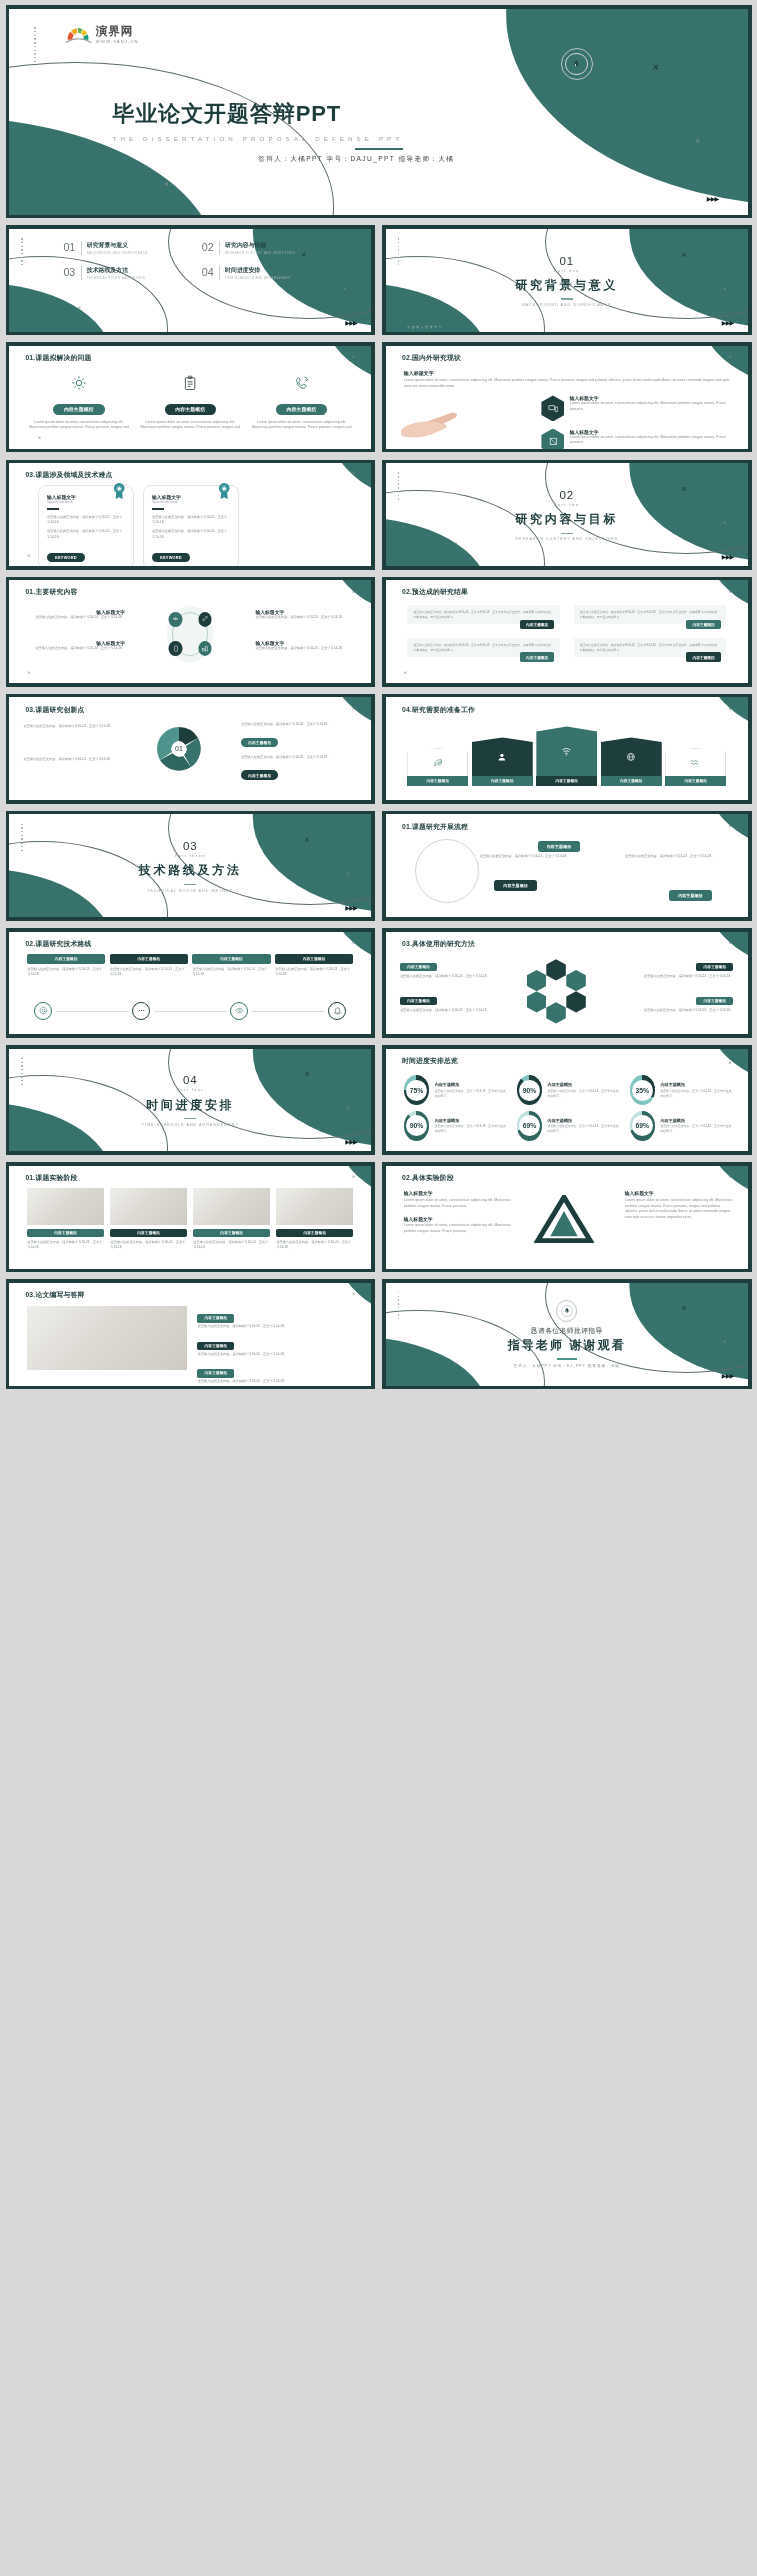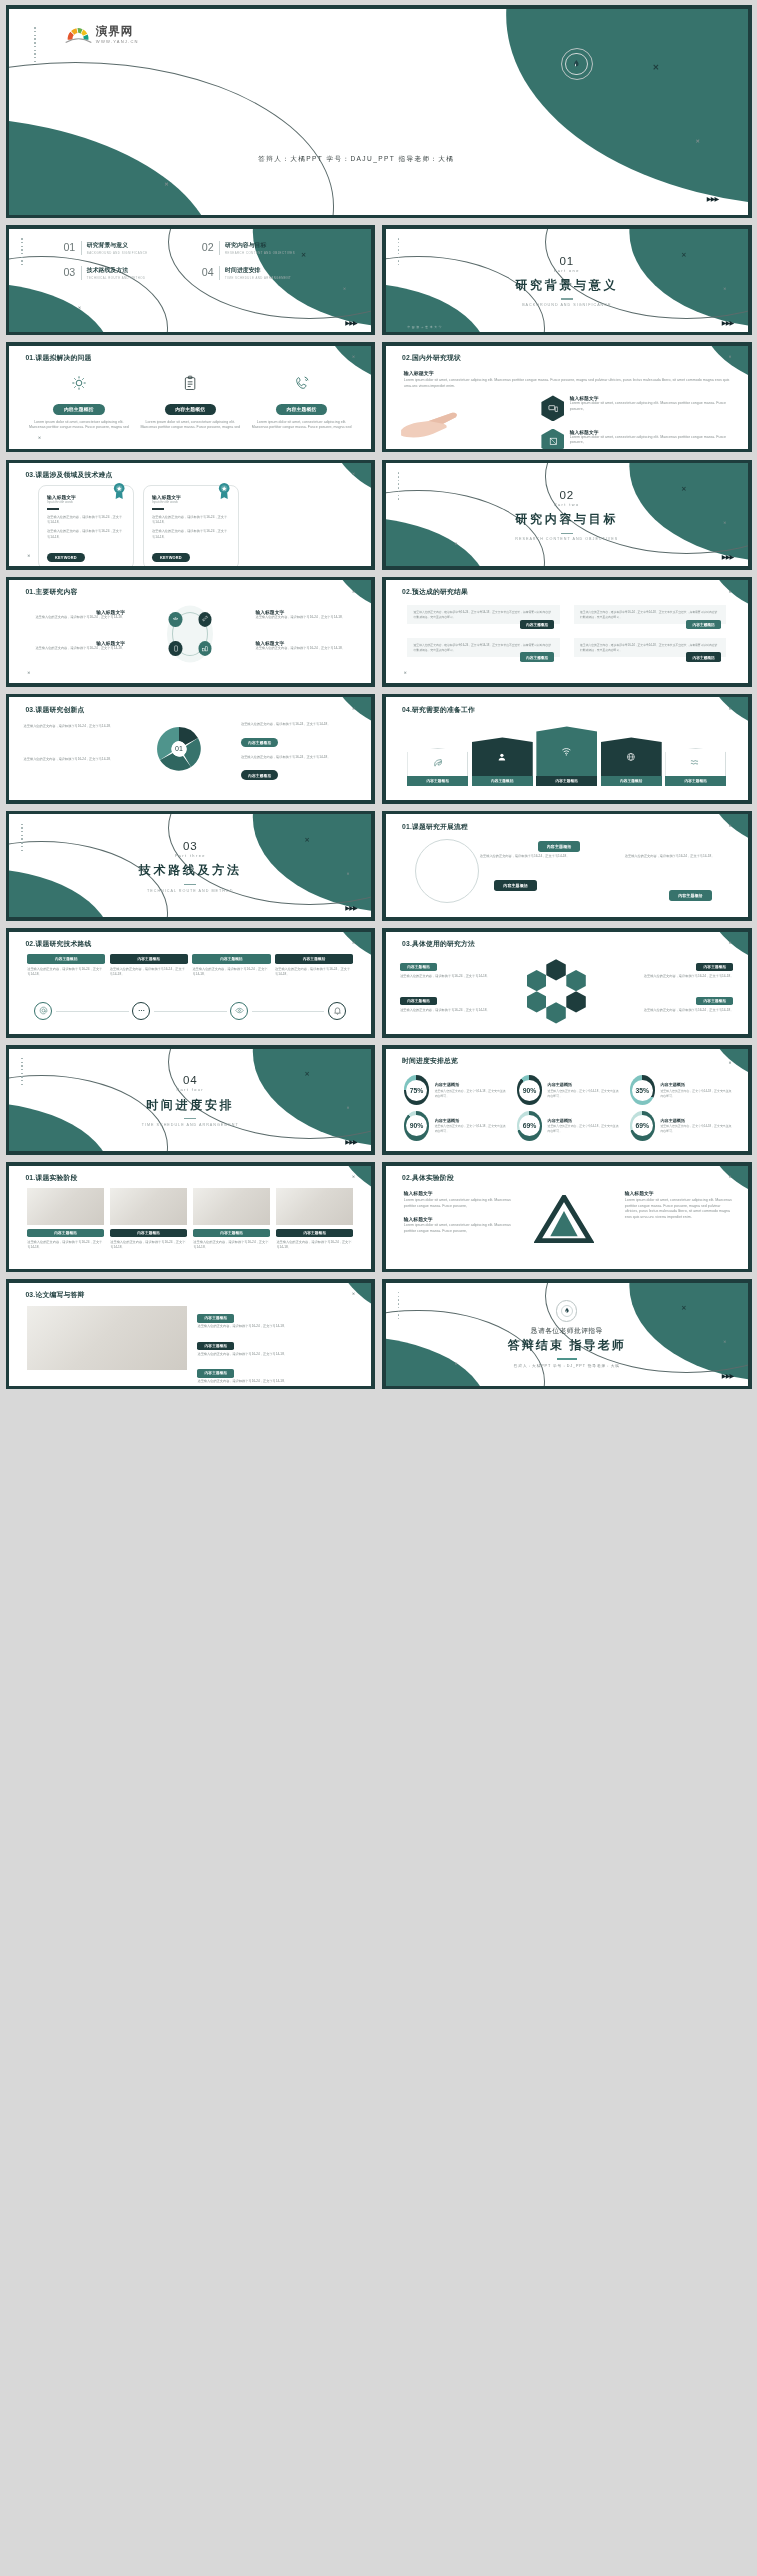--- a/index.html
+++ b/index.html
@@ -156,20 +156,25 @@
           <svg viewBox="0 0 24 24" width="10.7" height="10.7" class="flame">
             <path d="M12 2c3 4 5 6 5 9.5A5.2 5.2 0 0 1 12 17a5.2 5.2 0 0 1-5-5.5C7 8 9 6 12 2z" fill="#23454a"></path>
             <path d="M11 10c-1.6 1.9-2.2 3-2.2 4.3A3 3 0 0 0 11 17z" fill="#fff"></path>
           </svg>
         </div>
 
         <div class="xmark" style="right:12%;top:27%;font-size:8px;">✕</div>
         <div class="xmark tiny" style="right:6.5%;top:63%;font-size:5.3px;">✕</div>
         <div class="xmark tiny" style="left:21%;top:84%;font-size:5.3px;">✕</div>
 
+        <div class="hero-title">
+          <h1>毕业论文开题答辩PPT</h1>
+          <div class="en">THE DISSERTATION PROPOSAL DEFENSE PPT</div>
+          <div class="rule"></div>
+        </div>
 
         <div class="hero-meta">答辩人：大橘PPT    学号：DAJU_PPT    指导老师：大橘</div>
         <div class="arrows">▶▶▶</div>
       </div>
     </div>
   </div>
 
   <div class="row">
 
     <div class="slide sm">
@@ -987,21 +992,21 @@
         <div class="xmark tiny" style="left:19%;top:78%;font-size:3.6px;z-index:4;">✕</div>
 
         <div class="sec-center">
           <div class="seal" style="position:relative;width:21.3px;height:21.3px;margin-bottom:4.4px;">
             <svg viewBox="0 0 24 24" width="8" height="8">
               <path d="M12 2c3 4 5 6 5 9.5A5.2 5.2 0 0 1 12 17a5.2 5.2 0 0 1-5-5.5C7 8 9 6 12 2z" fill="#23454a"></path>
               <path d="M11 10c-1.6 1.9-2.2 3-2.2 4.3A3 3 0 0 0 11 17z" fill="#fff"></path>
             </svg>
           </div>
           <div style="font-size:6.8px;color:#3a4646;letter-spacing:0.4px;">恳请各位老师批评指导</div>
-          <div style="font-size:12px;font-weight:700;color:#1e3d3d;letter-spacing:2.1px;margin-top:0.9px;">答辩结束 指导老师</div>
+          <div style="font-size:12px;font-weight:700;color:#1e3d3d;letter-spacing:2.1px;margin-top:0.9px;">指导老师 谢谢观看</div>
           <div class="sec-dash" style="width:19.5px;background:#4f948c;"></div>
           <div style="font-size:3.7px;color:#7d8686;letter-spacing:0.9px;">答辩人：大橘PPT    学号：DJ_PPT    指导老师：大橘</div>
         </div>
         <div class="arrows">▶▶▶</div>
       </div>
     </div>
   </div>
 
 </div>
 

